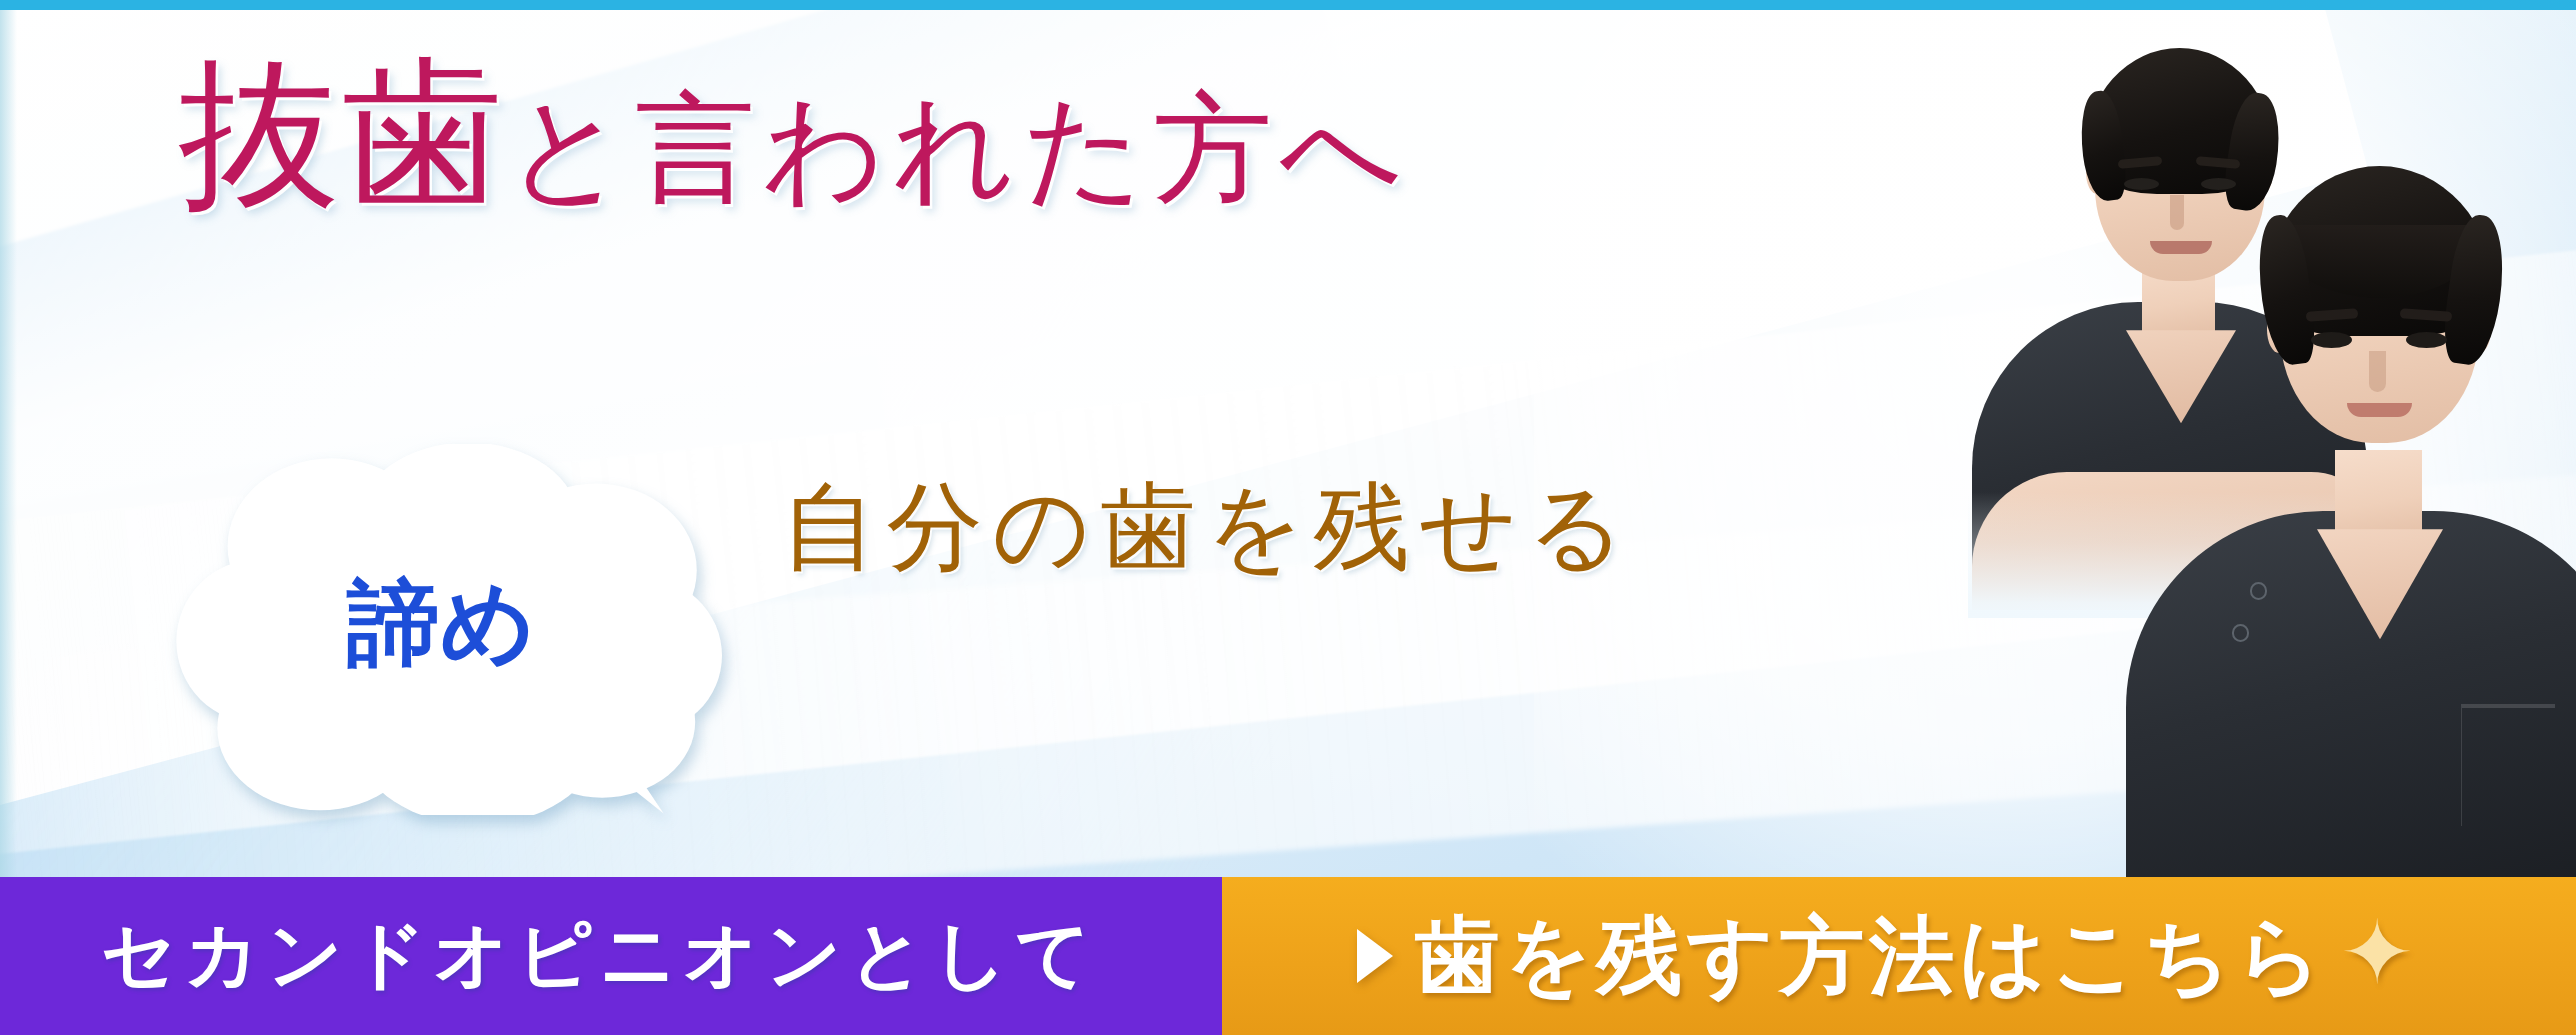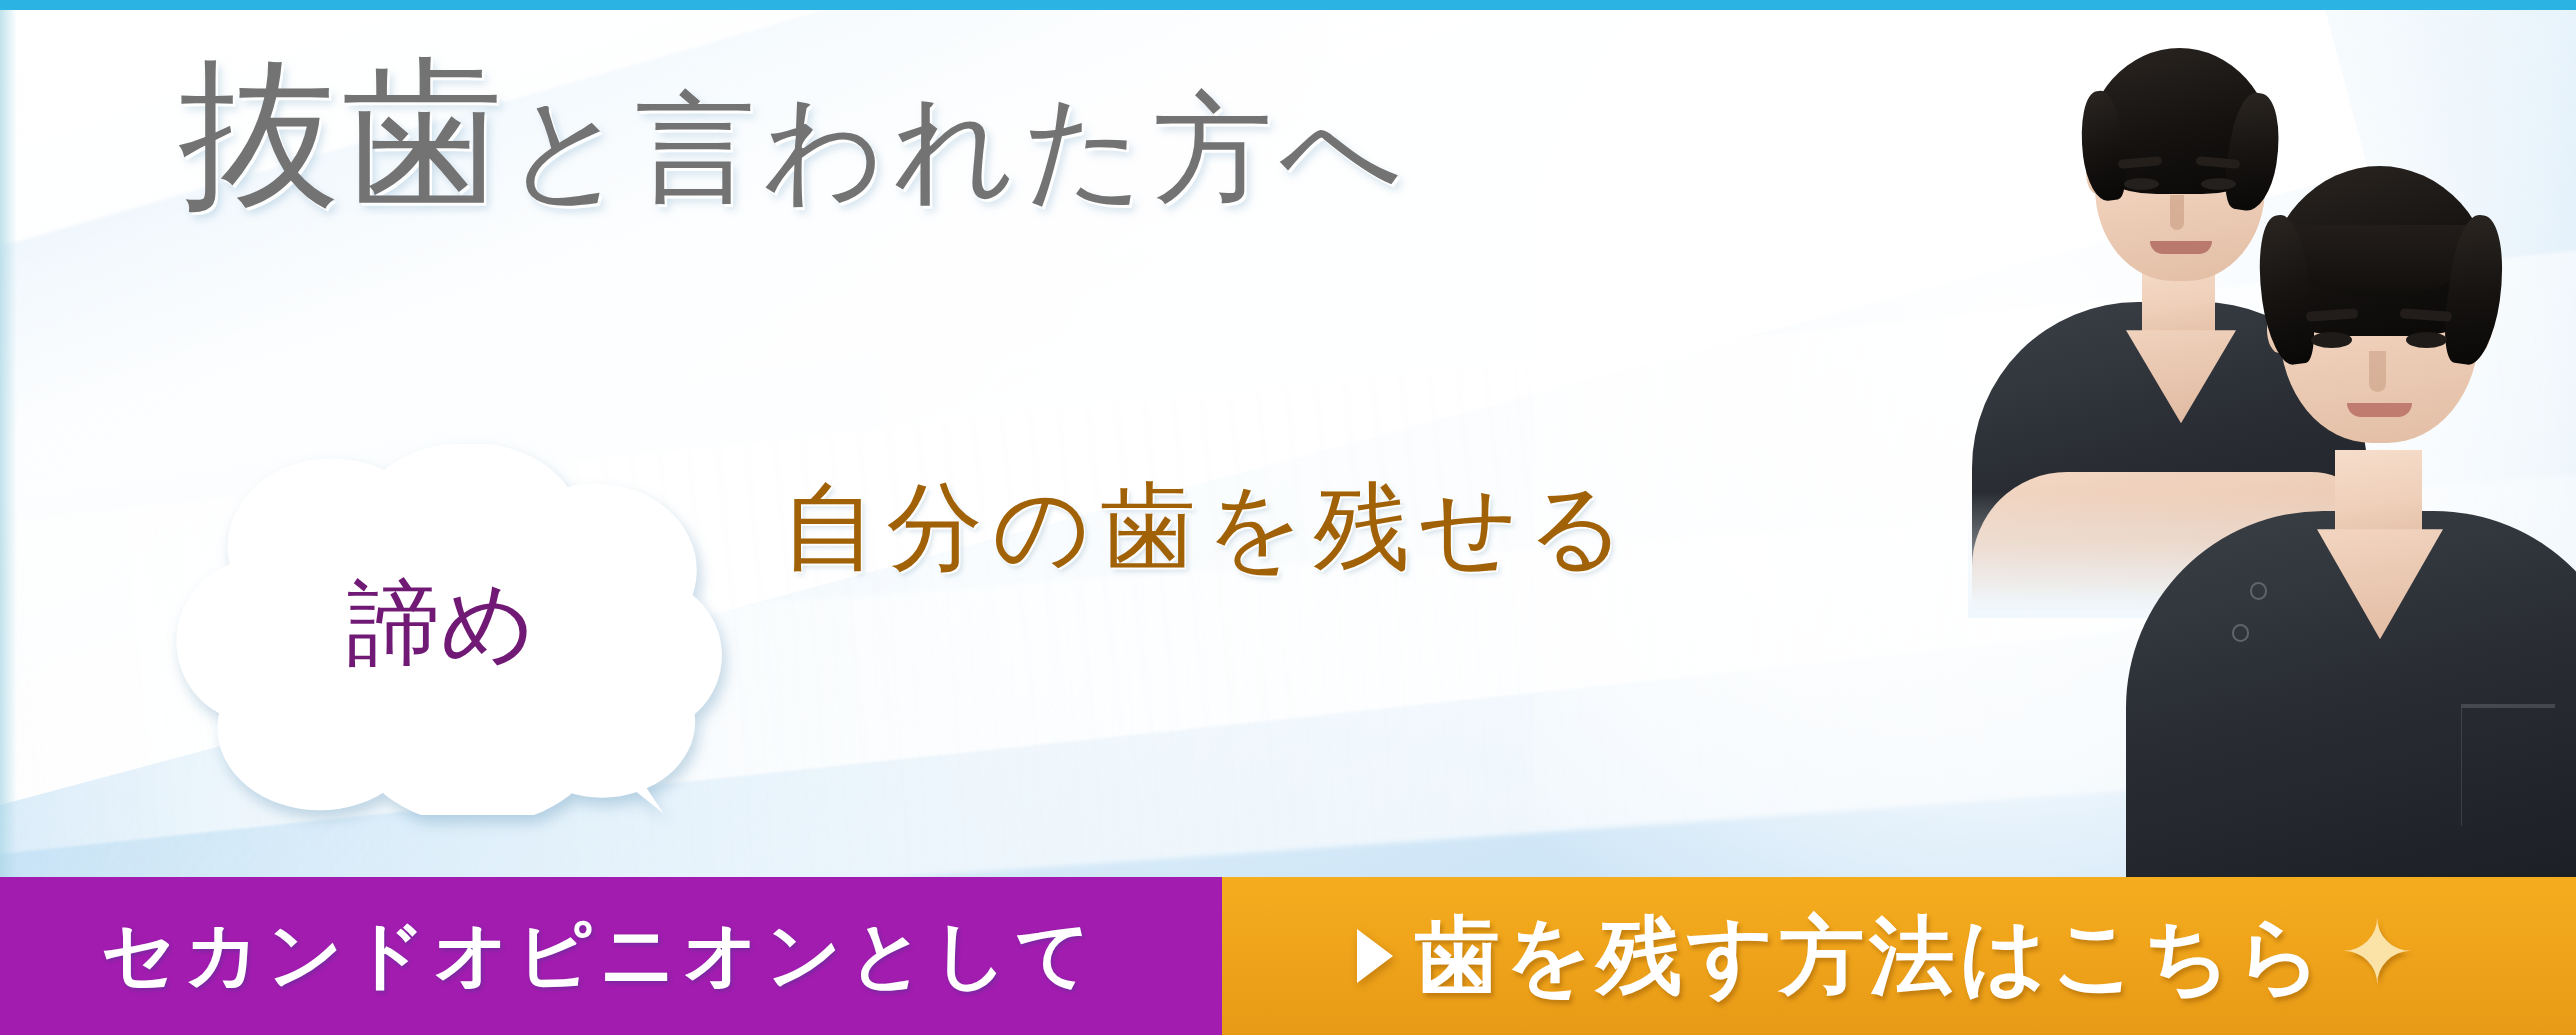--- a/index.html
+++ b/index.html
@@ -96,21 +96,21 @@
     left:0; top:0; width:17.4px; height:100%;
     background:linear-gradient(90deg,rgba(173,216,230,.75) 0%,rgba(255,255,255,0) 100%);
   }
 
   
   .headline{
     position:absolute;
     left:178px; top:55px;
     z-index:20;
     white-space:nowrap;
-    color:#737373;
+    color:#be185d;
     font-size:133px;
     line-height:1.0;
     letter-spacing:.02em;
     font-family:"Liberation Serif","DejaVu Serif",serif;
     text-shadow:2.4px 3.2px 0 rgba(255,255,255,.95), 4.7px 5.5px 8px rgba(120,170,200,.35);
   }
   .headline .kanji-big{
     font-size:162px;
     letter-spacing:.01em;
     font-weight:400;
@@ -130,22 +130,22 @@
   }
   .bubble svg{display:block;width:100%;height:100%;}
   .bubble-text{
     position:absolute;
     left:0; top:0;
     width:552px; height:371px;
     display:flex;
     flex-direction:column;
     align-items:center;
     justify-content:center;
-    color:#701a75;
-    font-weight:normal;
+    color:#1d4ed8;
+    font-weight:bold;
     letter-spacing:.02em;
     text-align:center;
   }
   .bubble-line1{
     font-size:93px;
     line-height:1.02;
     transform:translateX(-4.7px) translateY(-6.3px);
   }
   .bubble-line2{
     font-size:73px;
@@ -280,21 +280,21 @@
   .bottom{
     position:absolute;
     left:0; bottom:0;
     width:100%;
     height:158px;
     display:flex;
     z-index:45;
   }
   .bar-left{
     width:1222px;
-    background:#a21caf;
+    background:#6d28d9;
     display:flex;
     align-items:center;
   }
   .bar-left .txt{
     margin-left:101px;
     color:#ffffff;
     font-size:74px;
     font-weight:bold;
     letter-spacing:.10em;
     white-space:nowrap;

